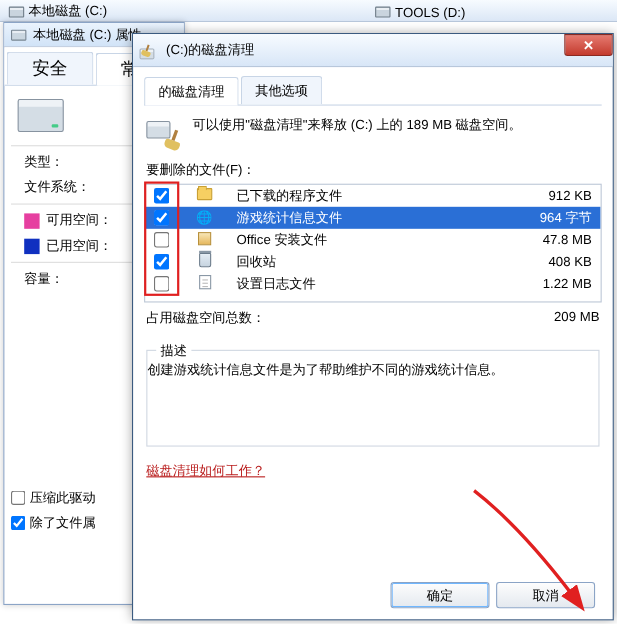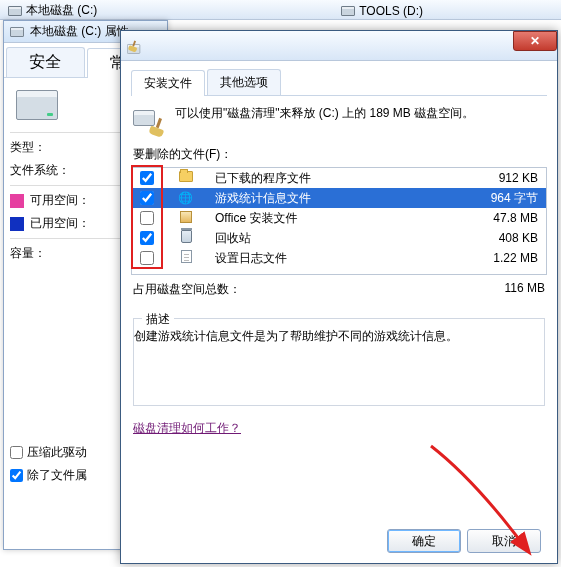--- a/index.html
+++ b/index.html
@@ -15,21 +15,21 @@
 .prop-win { position: absolute; left: 3px; top: 20px; width: 165px; height: 530px; background: #fff; border: 1px solid #8ba4c6; box-shadow: 0 0 6px rgba(0,0,0,.2); }
 .prop-win .titlebar { height: 22px; background: linear-gradient(#eaf3fd,#d1e3f7); border-bottom: 1px solid #b8c7db; display:flex; align-items:center; padding:0 6px; gap:6px; }
 .prop-win .titlebar .glyph { opacity:.9; }
 .prop-tabs { display:flex; padding:4px 2px 0; background:#fff; border-bottom:1px solid #c8d5e6; gap:2px; }
 .prop-tabs > div { flex:1; text-align:center; padding:4px 2px; background:#f0f5fc; border:1px solid #c8d5e6; border-bottom:none; border-radius:3px 3px 0 0; font-size:16px; }
 .prop-tabs > div.active { background:#fff; position:relative; top:1px; }
 .prop-body { padding:8px 6px; }
 .big-drive { width: 42px; height: 30px; background:#d4dde5; border:1px solid #8793a0; border-radius:2px; margin:4px 0 12px 6px; box-shadow: inset 0 6px 0 #eef2f6; position:relative; }
 .big-drive:after { content:""; position:absolute; right:4px; bottom:3px; width:6px; height:3px; background:#4c8; border-radius:1px; }
 .prop-sep { height:0; border-top:1px solid #ddd; margin:4px 0; }
-.prop-row { display:flex; gap:6px; margin:6px 0; align-items:center; }
+.prop-row { display:flex; gap:6px; margin:6px 12px; align-items:center; }
 .prop-row .lab { white-space:nowrap; }
 .prop-row .val { flex:1; }
 .sw { width:14px; height:14px; display:inline-block; }
 .sw.blue { background:#1030c0; }
 .sw.pink { background:#e63fa0; }
 .chk { display:flex; align-items:center; gap:4px; margin:6px 0; }
 .chk input { margin:0; }
 
 
 .dc-win { position:absolute; left:120px; top:30px; width:438px; height:534px; background:#fff; border:1px solid #3b5b80; box-shadow:0 0 10px rgba(0,0,0,.35); }
@@ -55,24 +55,24 @@
 .frow .sz { width:80px; text-align:right; padding-right:4px; }
 
 .total { display:flex; margin:6px 2px 2px; }
 .total .lab { flex:1; }
 .total .val { width:80px; text-align:right; }
 
 .group { border:1px solid #d0d7e2; margin:20px 2px 0; padding:8px 0 60px; position:relative; }
 .group .legend { position:absolute; top:-8px; left:8px; background:#fff; padding:0 4px; }
 .group .desc { line-height:1.5; }
 
-.link { color:#701a75; text-decoration:underline; margin:14px 2px 0; display:inline-block; cursor:pointer; }
+.link { color:#b91c1c; text-decoration:underline; margin:14px 2px 0; display:inline-block; cursor:pointer; }
 
 .btns { position:absolute; right:16px; bottom:10px; display:flex; gap:6px; }
-.btn { width:74px; height:24px; background:linear-gradient(#fdfdfd,#e4e9ef); border:1px solid #8ba4c6; border-radius:3px; display:flex; align-items:center; justify-content:center; cursor:default; }
+.btn { width:90px; height:24px; background:linear-gradient(#fdfdfd,#e4e9ef); border:1px solid #8ba4c6; border-radius:3px; display:flex; align-items:center; justify-content:center; cursor:default; }
 .btn.primary { box-shadow:0 0 0 1px #6fb7ff inset; }
 
 .arrow { position:absolute; left:295px; top:410px; width:140px; height:130px; pointer-events:none; }
 .arrow svg { width:100%; height:100%; }
 
 .folder-ic { display:inline-block; width:14px; height:11px; background:#f6cf62; border:1px solid #c9a035; border-radius:1px; position:relative; }
 .folder-ic:before { content:""; position:absolute; top:-3px; left:0; width:6px; height:3px; background:#f6cf62; border:1px solid #c9a035; border-bottom:none; border-radius:1px 1px 0 0; }
 .bin-ic { display:inline-block; width:11px; height:13px; border:1px solid #6a7a8a; border-radius:1px 1px 2px 2px; background:linear-gradient(#e4ecf4,#c7d4e0); position:relative; }
 .bin-ic:before { content:""; position:absolute; top:-3px; left:-1px; right:-1px; height:2px; background:#8a98a6; }
 .doc-ic { display:inline-block; width:11px; height:13px; background:#fff; border:1px solid #8a98a6; position:relative; }
@@ -143,27 +143,28 @@
       </div>
   </div>
 </div>
 
 <div class="dc-win">
   <div class="dc-title">
     <span class="cleanup-glyph" style="width:18px;height:18px;transform:scale(.6);transform-origin:left center">
         <span class="d1"></span>
         <span class="brush"></span>
       </span>
+    <span>(C:)的磁盘清理</span>
     <div class="close">
         <span>✕</span>
       </div>
   </div>
   <div class="dc-body">
     <div class="dc-tabs">
-      <div class="active">安装文件</div>
+      <div class="active">的磁盘清理</div>
       <div>其他选项</div>
     </div>
 
     <div class="intro">
       <span class="cleanup-glyph">
           <span class="d1"></span>
           <span class="brush"></span>
         </span>
       <div class="text">可以使用"磁盘清理"来释放  (C:) 上的 189 MB 磁盘空间。</div>
     </div>
@@ -201,21 +202,21 @@
             <input type="checkbox" class="cb" style="">
             <span class="ic"><span class="doc-ic"></span></span>
             <span class="nm">设置日志文件</span>
             <span class="sz">1.22 MB</span>
           </div>
         </div>
     </div>
 
     <div class="total">
       <span class="lab">占用磁盘空间总数：</span>
-      <span class="val">116 MB</span>
+      <span class="val">209 MB</span>
     </div>
 
     <div class="group">
       <span class="legend">描述</span>
       <div class="desc">创建游戏统计信息文件是为了帮助维护不同的游戏统计信息。</div>
     </div>
 
     <a class="link">磁盘清理如何工作？</a>
 
     <div class="btns">

